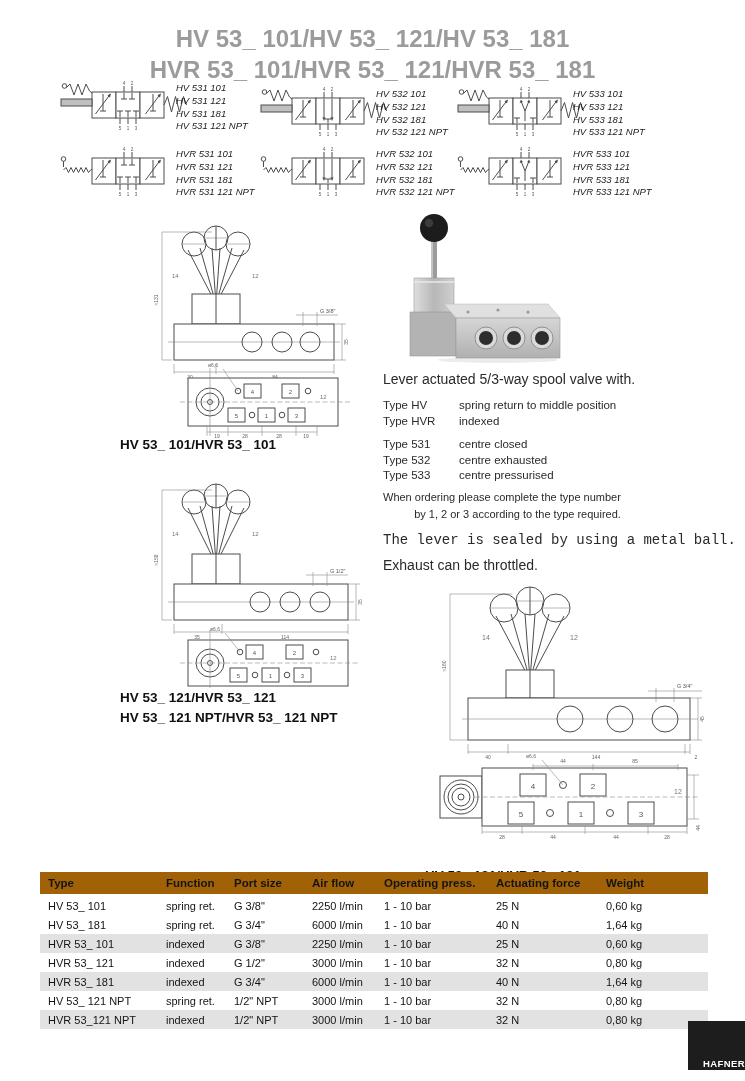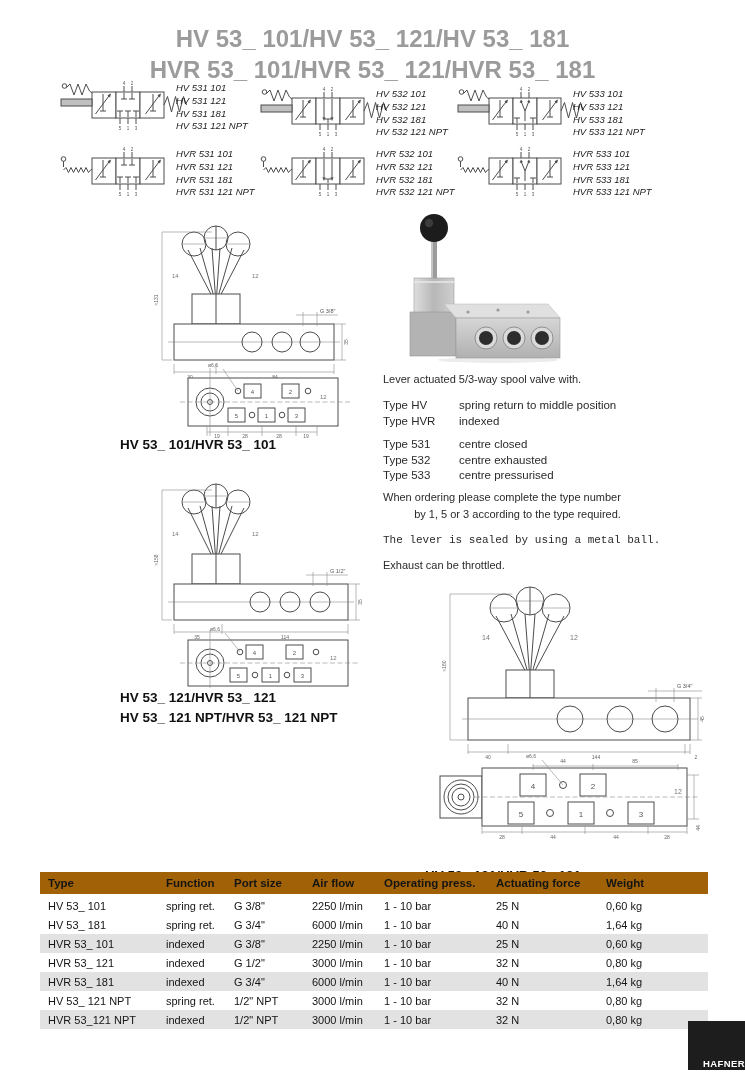--- a/index.html
+++ b/index.html
@@ -21,21 +21,21 @@
   .ah{fill:#4c4c4c;stroke:none;}
   text.dim{font-size:5px;fill:#666;font-family:"Liberation Sans",sans-serif;}
   text.dim2{font-size:5.5px;fill:#555;font-family:"Liberation Sans",sans-serif;}
   text.port{font-size:6px;fill:#555;font-family:"Liberation Sans",sans-serif;text-anchor:middle;}
   text.port3{font-size:8px;fill:#555;font-family:"Liberation Sans",sans-serif;text-anchor:middle;}
   text.lev{font-size:6px;fill:#777;font-family:"Liberation Sans",sans-serif;}
   text.lev3{font-size:7px;fill:#777;font-family:"Liberation Sans",sans-serif;}
   text.sp{font-size:4.5px;fill:#555;font-family:"Liberation Sans",sans-serif;text-anchor:middle;}
   .dcap{font-weight:bold;font-size:13.5px;line-height:20px;color:#101010;white-space:nowrap;}
   
-  .body-text{font-size:11px;color:#2a2a2a;line-height:15px;}
+  .body-text{font-size:14px;color:#2a2a2a;line-height:15px;}
   .pair-grid{display:grid;grid-template-columns:76px auto;font-size:11.5px;color:#2a2a2a;line-height:15.5px;}
   .note-italic{font-size:11px;color:#2a2a2a;line-height:16.5px;text-align:right;}
   
   table.spec{border-collapse:collapse;table-layout:fixed;width:668px;font-size:11px;color:#141414;}
   table.spec th{background:#a16207;text-align:left;font-weight:bold;font-size:11.5px;
         padding:5px 0 5px 8px;border-bottom:2px solid #fff;white-space:nowrap;}
   table.spec td{padding:3.5px 0 3.5px 8px;white-space:nowrap;}
   table.spec tr.alt td{background:#e2e2e2;}
   
   .logo{left:688px;top:1021px;width:72px;height:49px;background:#1d1d1d;}
@@ -418,21 +418,21 @@
     <div>Type 531</div>
     <div>centre closed</div>
     <div>Type 532</div>
     <div>centre exhausted</div>
     <div>Type 533</div>
     <div>centre pressurised</div>
   </div>
 
   <div class="abs note-italic" style="left:383px;top:489px;">
     <div>When ordering please complete the type number</div>
-    <div>by 1, 5 or 3 according to the type required.</div>
+    <div>by 1, 2 or 3 according to the type required.</div>
   </div>
 
   <div class="abs body-text" style="left:383px;top:533px;font-family:Liberation Mono, monospace;">The lever is sealed by using a metal ball.</div>
   <div class="abs body-text" style="left:383px;top:558px;">Exhaust can be throttled.</div>
 
   <svg class="abs" style="left:380px;top:582px;" width="335" height="258" viewBox="0 0 335 258">
     <circle class="ol" cx="124" cy="26" r="14"></circle>
       <circle class="ol" cx="150" cy="19" r="14"></circle>
       <circle class="ol" cx="176" cy="26" r="14"></circle>
     <line class="tl" x1="110" y1="26" x2="138" y2="26"></line>

